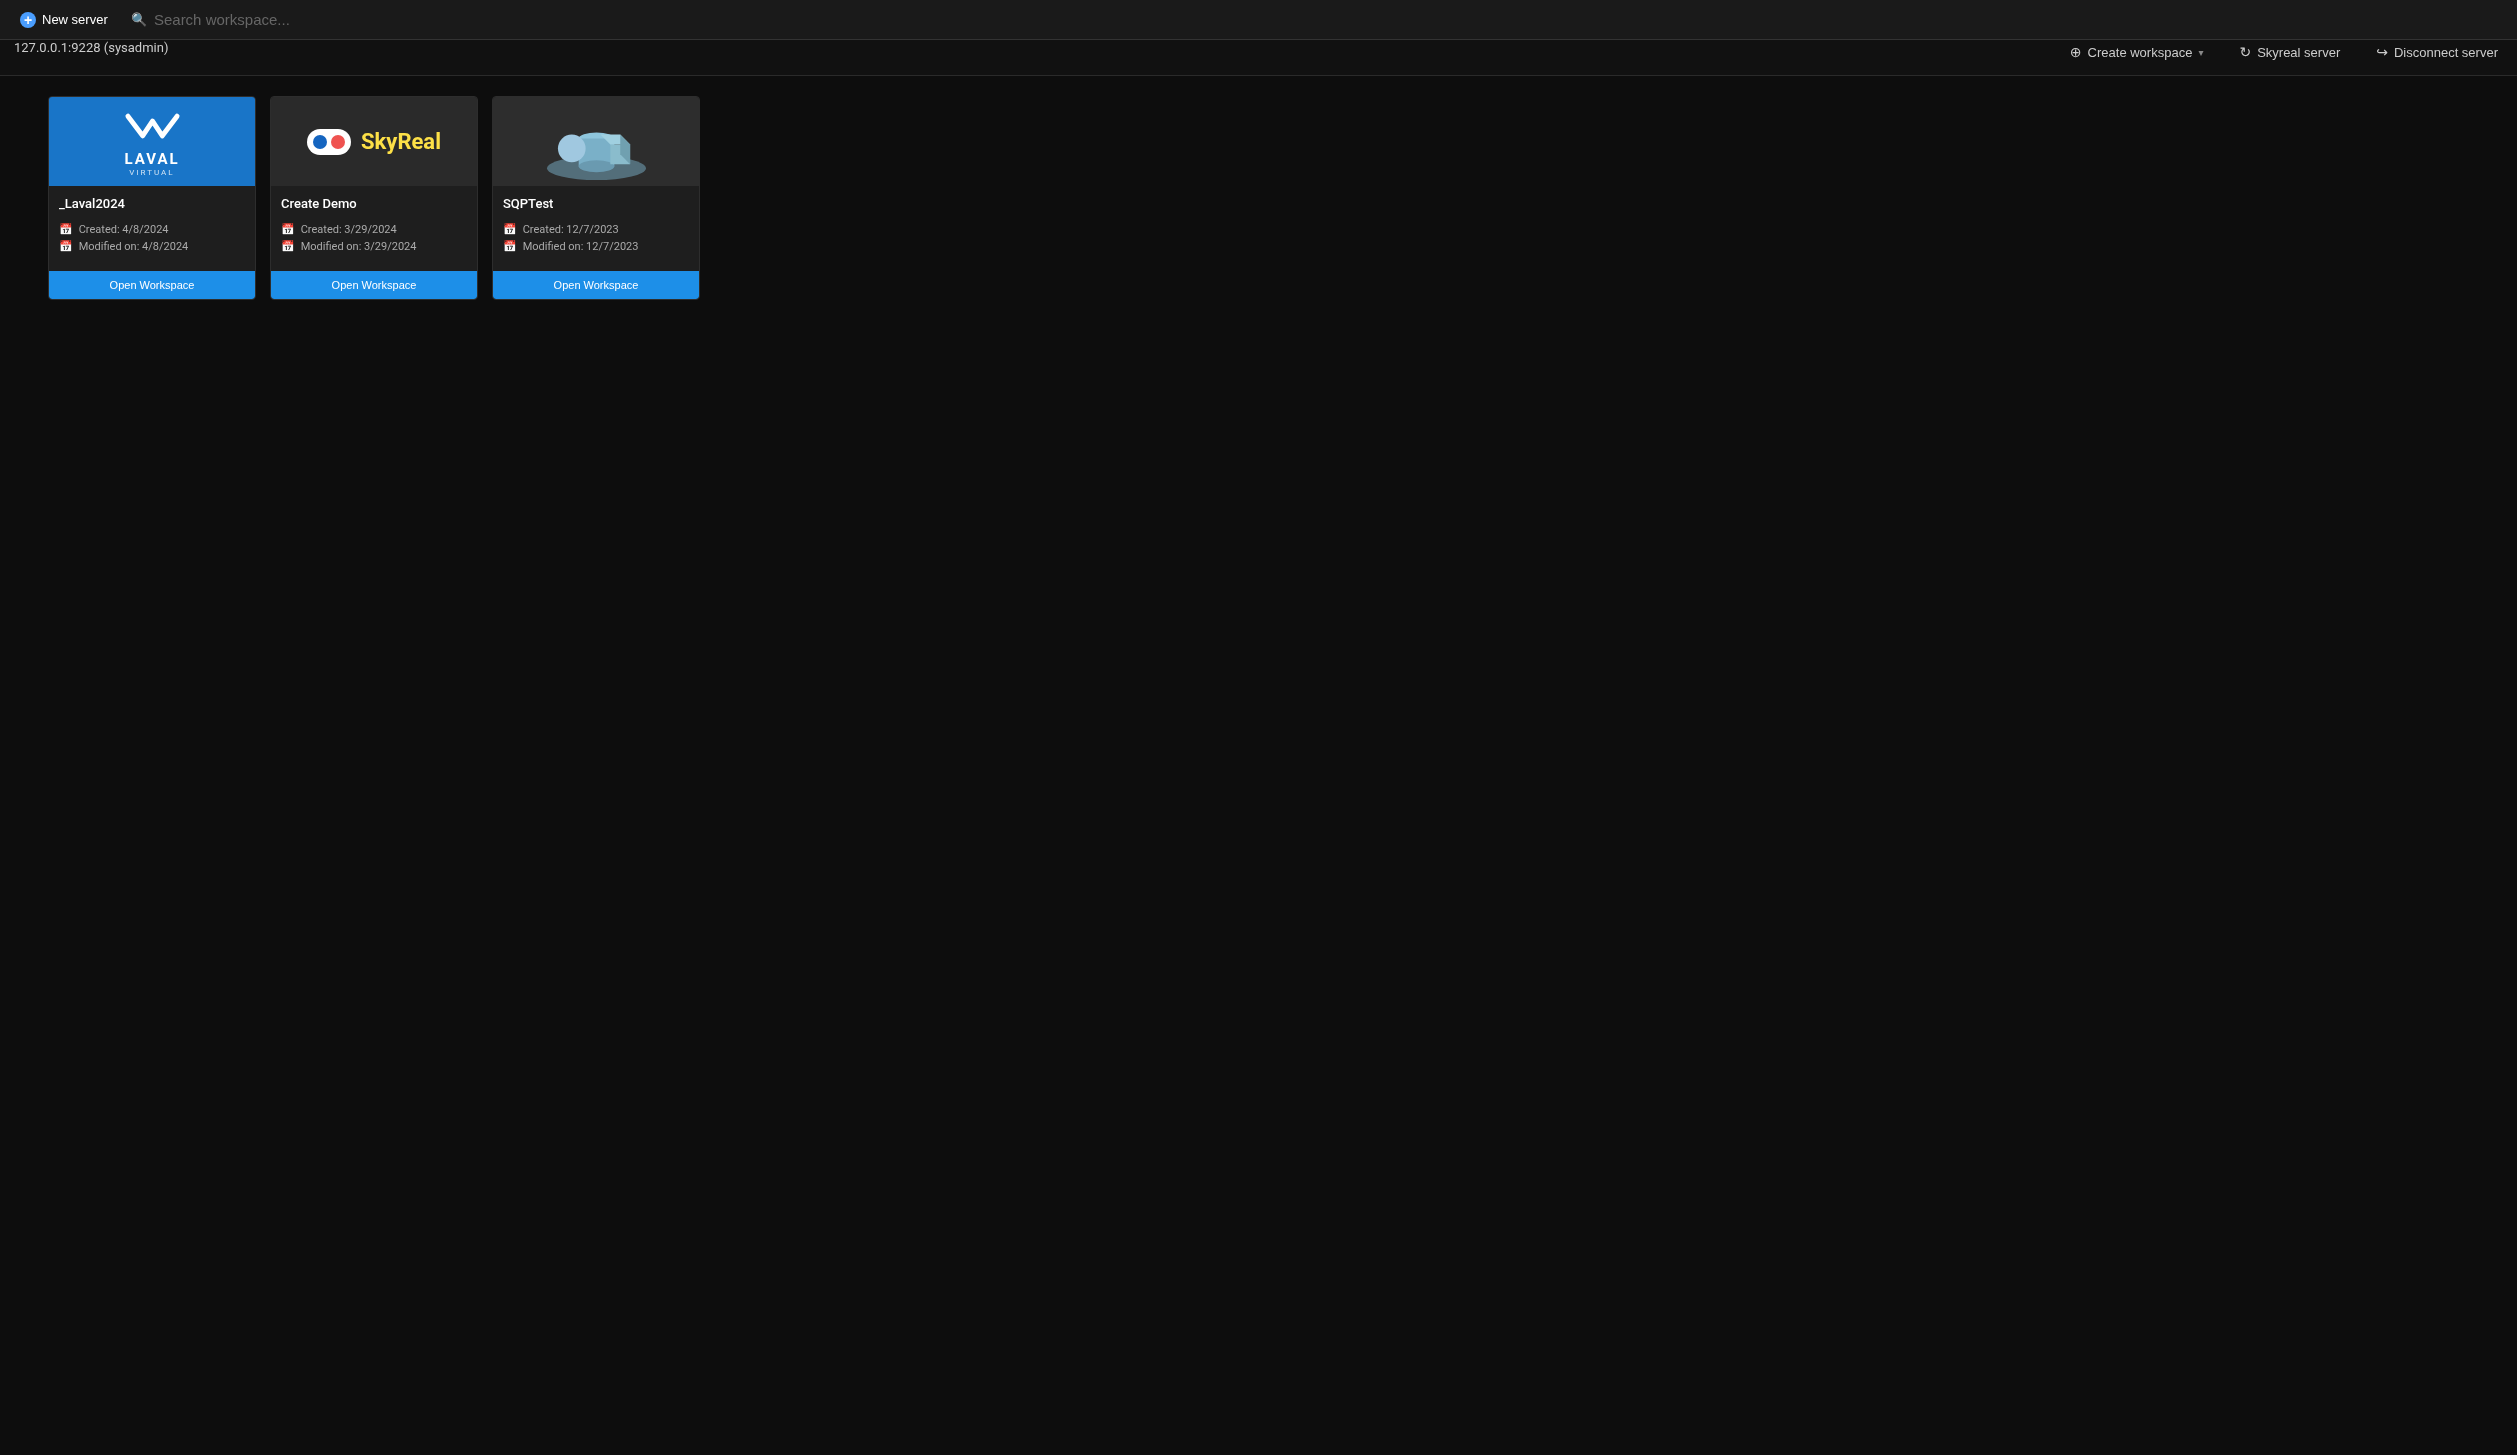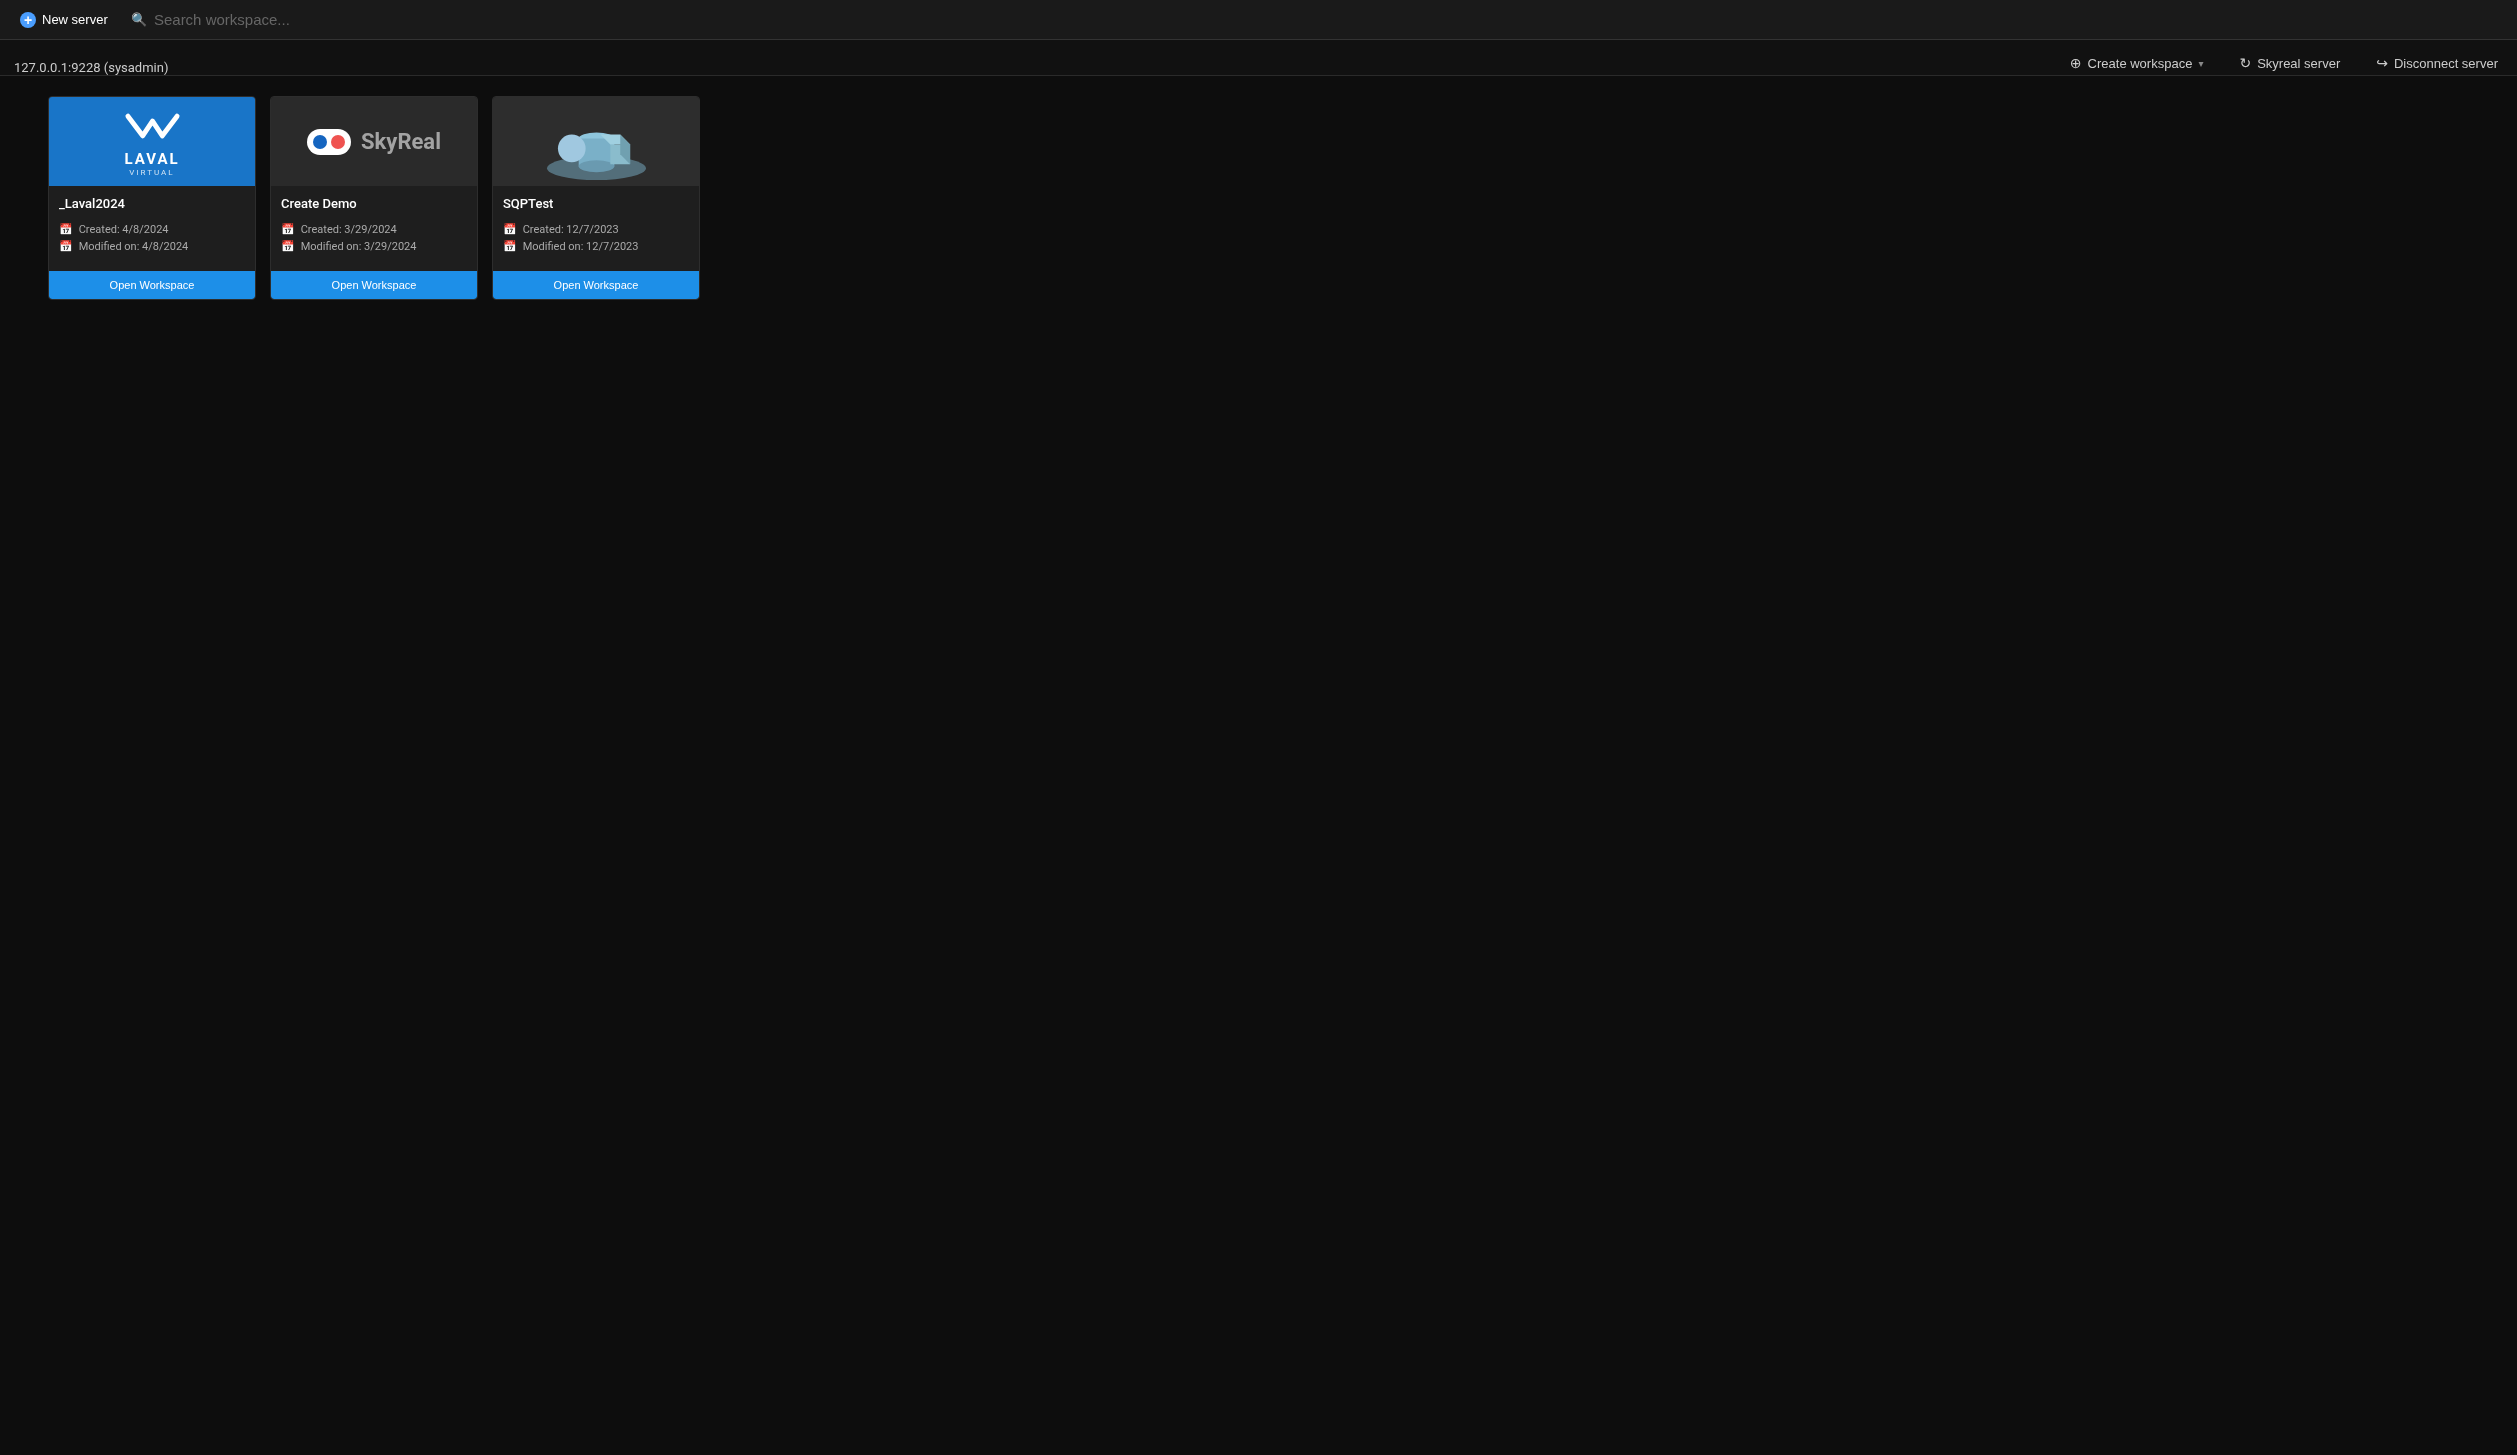--- a/index.html
+++ b/index.html
@@ -76,21 +76,21 @@
       width: 178px;
     }
 
     .search-input::placeholder {
       color: #666;
     }
 
     
     .server-bar {
       display: flex;
-      align-items: flex-end;
+      align-items: flex-start;
       justify-content: space-between;
       background-color: #111;
       height: 36px;
       padding: 0 14px;
       border-bottom: 1px solid #2a2a2a;
     }
 
     .server-info {
       font-size: 13px;
       color: #cccccc;
@@ -247,21 +247,21 @@
 
     .eye-left {
       background: #1565c0;
     }
 
     .eye-right {
       background: #ef5350;
     }
 
     .skyreal-text {
-      color: #a3a3a3;
+      color: #fde047;
       font-size: 22px;
       font-weight: bold;
     }
 
     
     .sqptest-thumbnail {
       background-color: #2d2d2d;
       width: 100%;
       height: 100%;
       display: flex;

